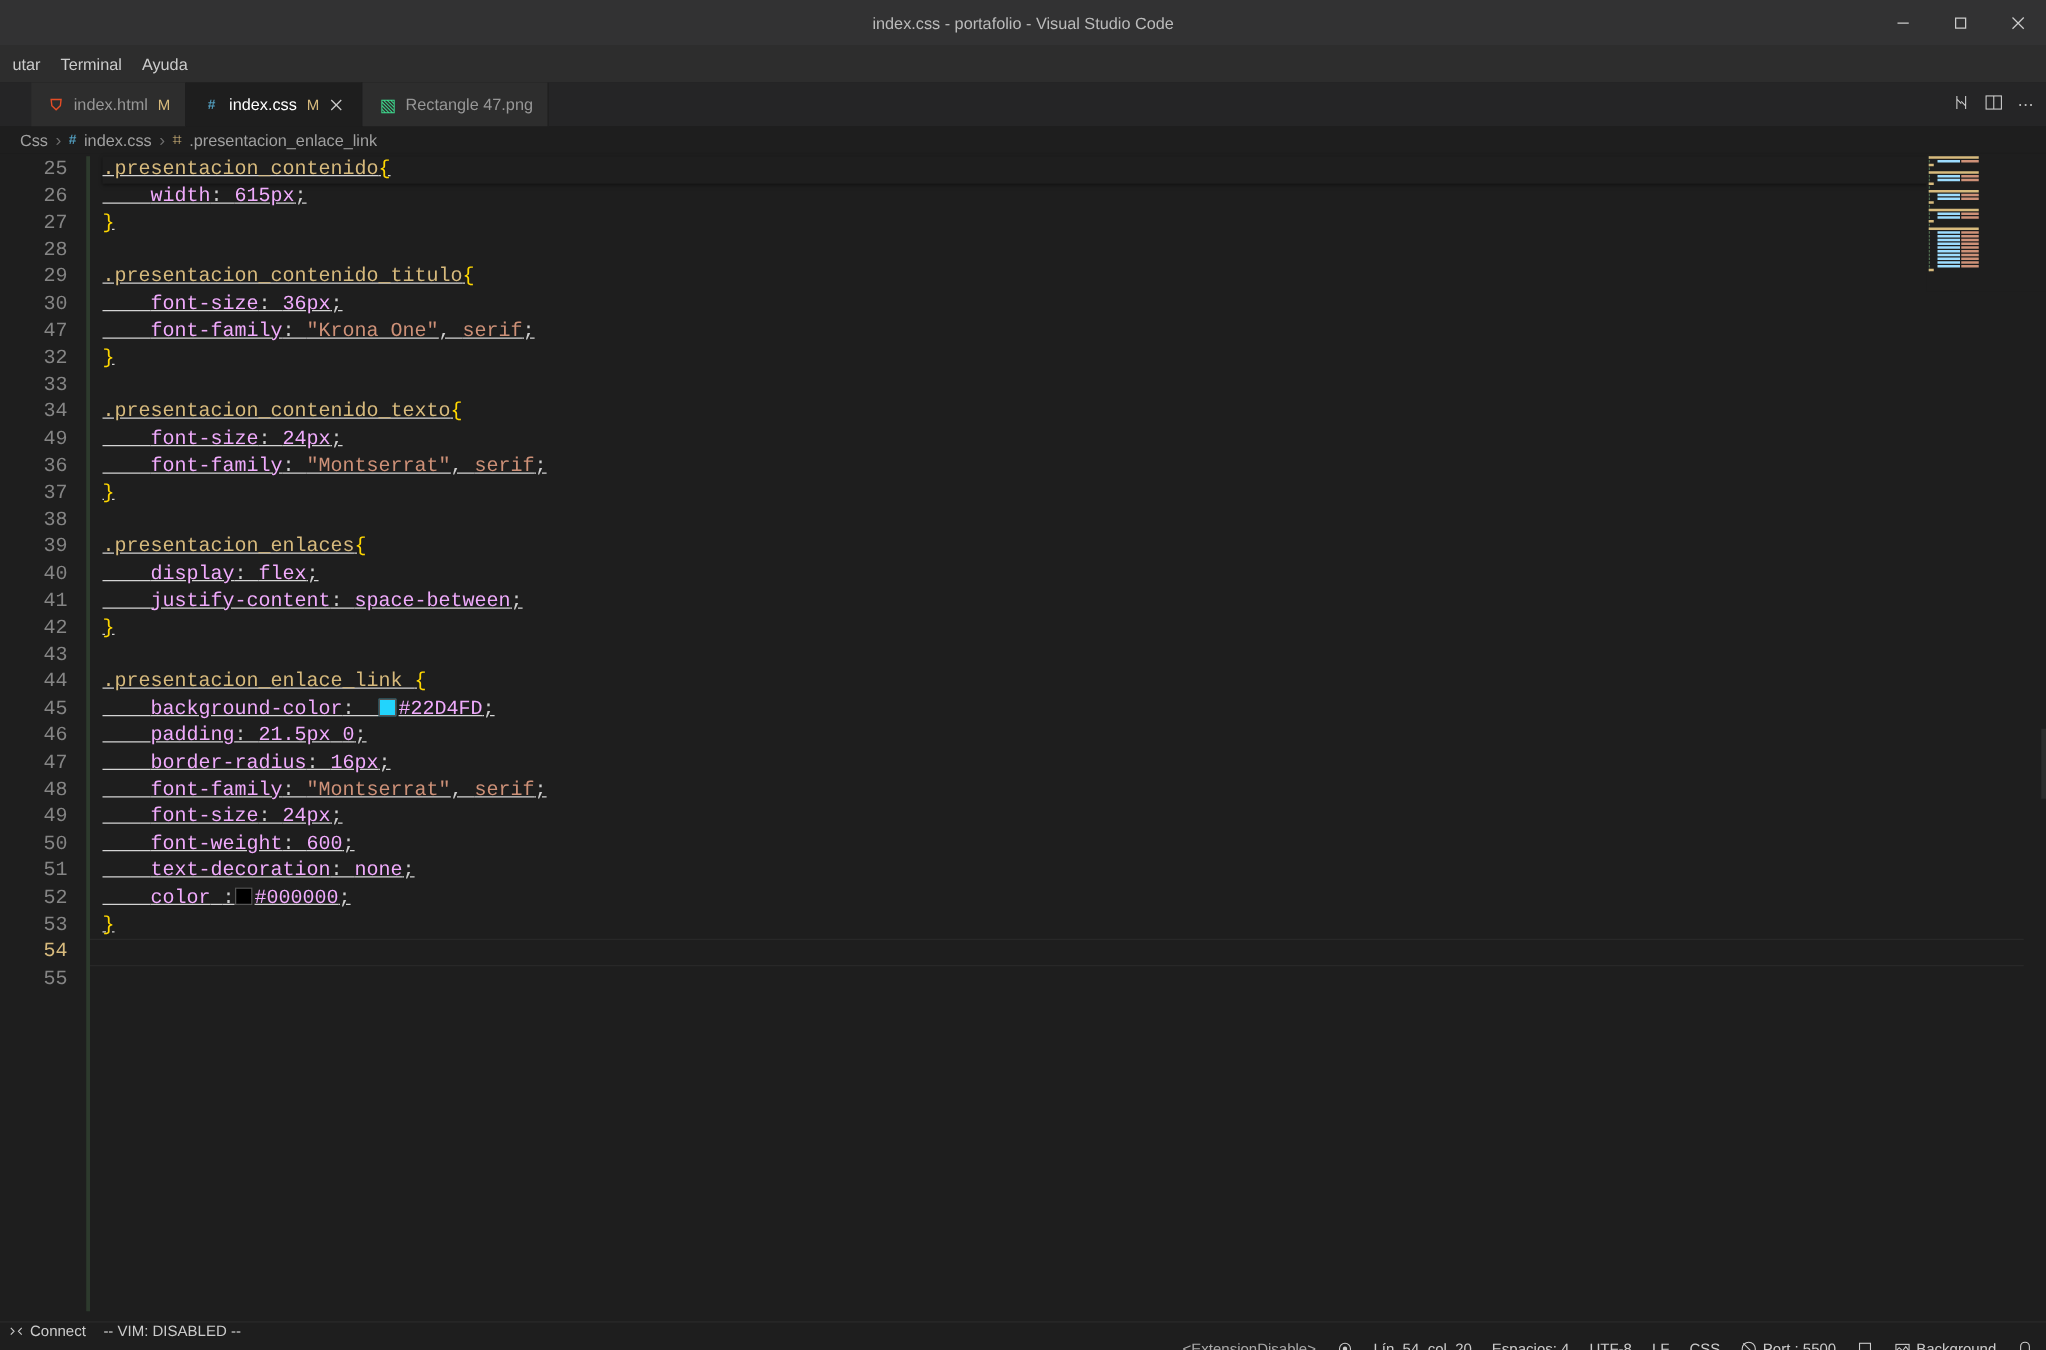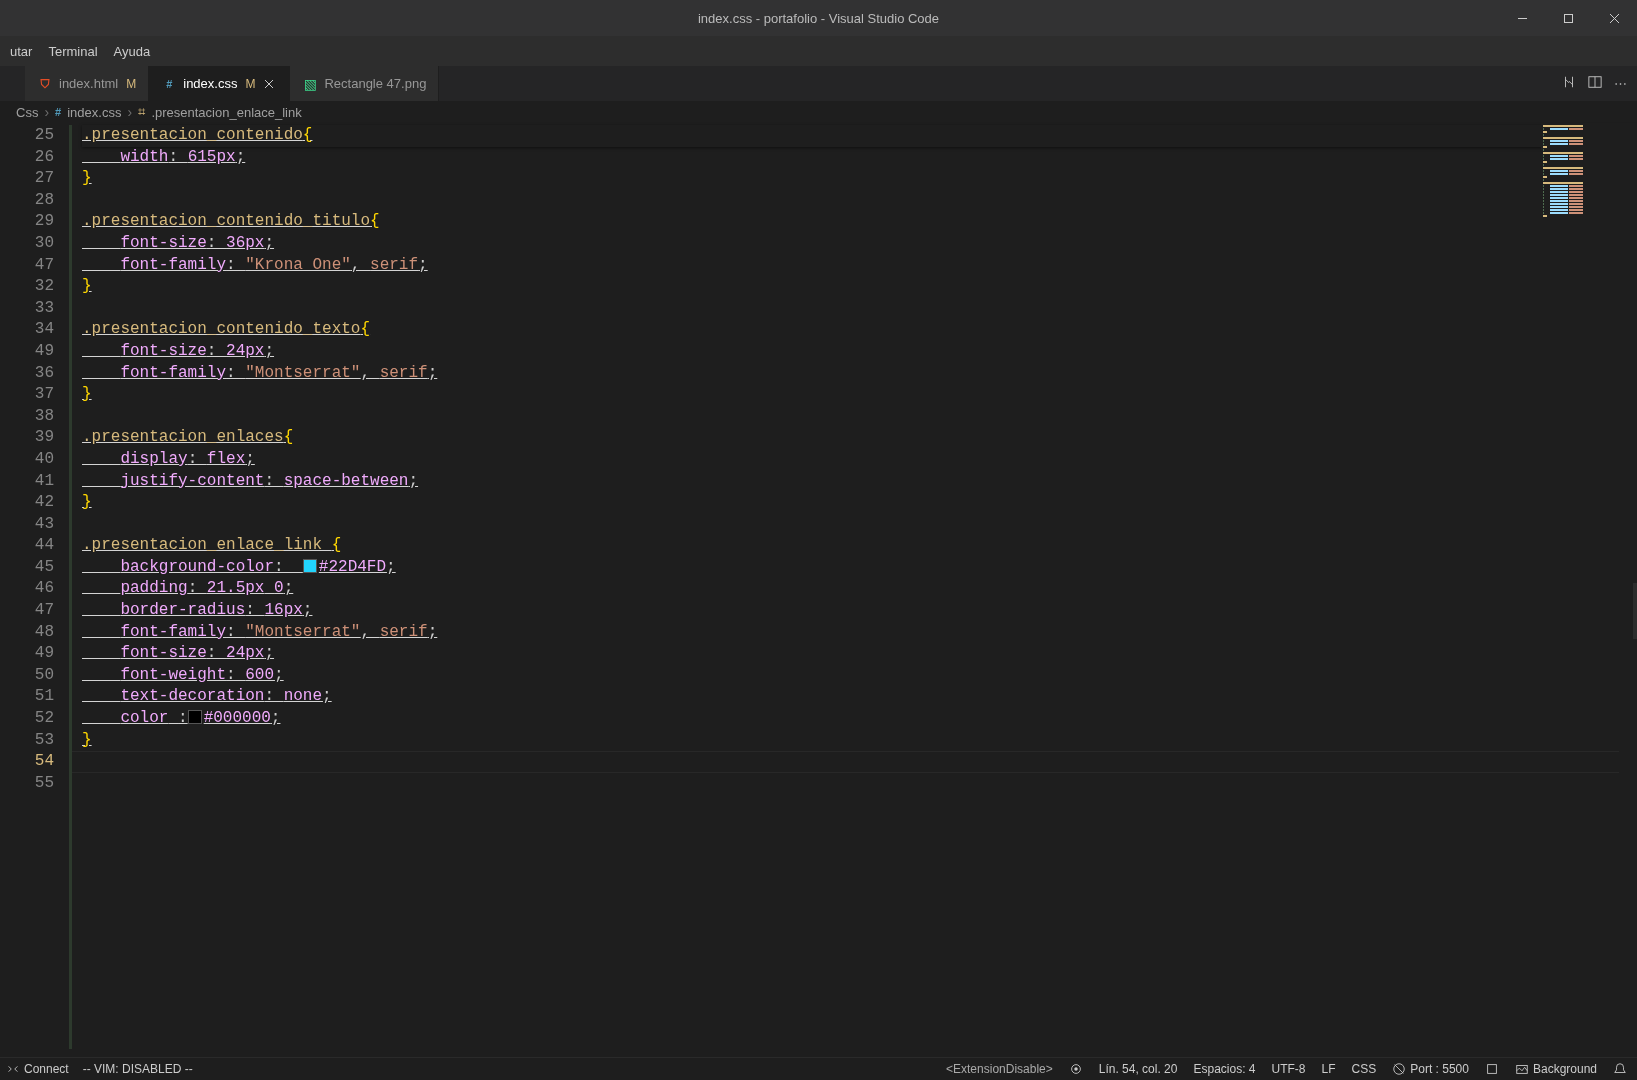--- a/index.html
+++ b/index.html
@@ -140,21 +140,21 @@
   .mm-row { height: 2px; margin-bottom: 1px; background: linear-gradient(to right,#4f6b4f 1px, transparent 1px); display: flex; gap:1px; }
   .mm-tok { height:2px; }
   .mm-sel { background:#d7ba7d; }
   .mm-prop{ background:#9cdcfe; }
   .mm-val { background:#ce9178; }
   
   .status-bar {
     position: absolute; bottom: 0; left: 0; right: 0;
     height: 23px; background: #1e1e1e;
     border-top: 1px solid #2a2a2a;
-    display: flex; font-size: 12px; color: #cccccc;
+    display: flex; font-size: 12px; color: #cccccc; flex-direction: column;
   }
   .sb-left { display: flex; align-items: center; gap: 14px; padding-left: 6px; }
   .sb-right { margin-left: auto; display: flex; align-items: center; gap: 16px; padding-right: 10px; }
   .sb-item { display: flex; align-items: center; gap: 4px; }
   .ext-disable { color: #aaa; }
   .scroll-handle {
     position: absolute;
     right: -6px;
     top: 460px;
     width: 10px; height: 56px;

